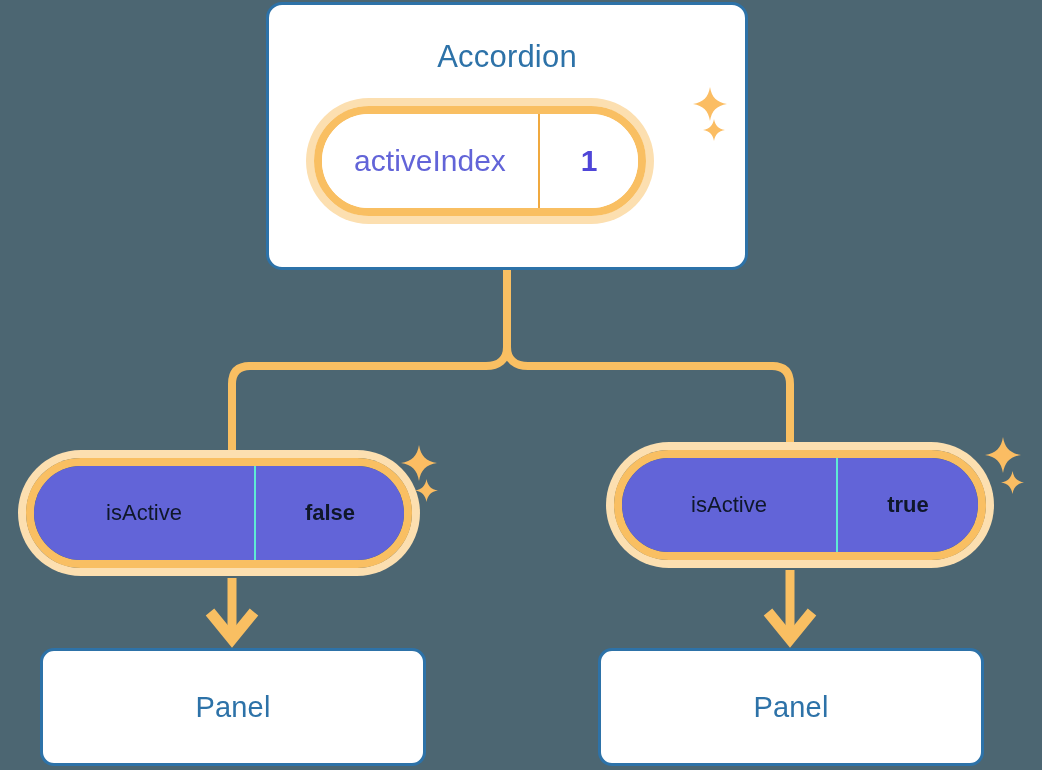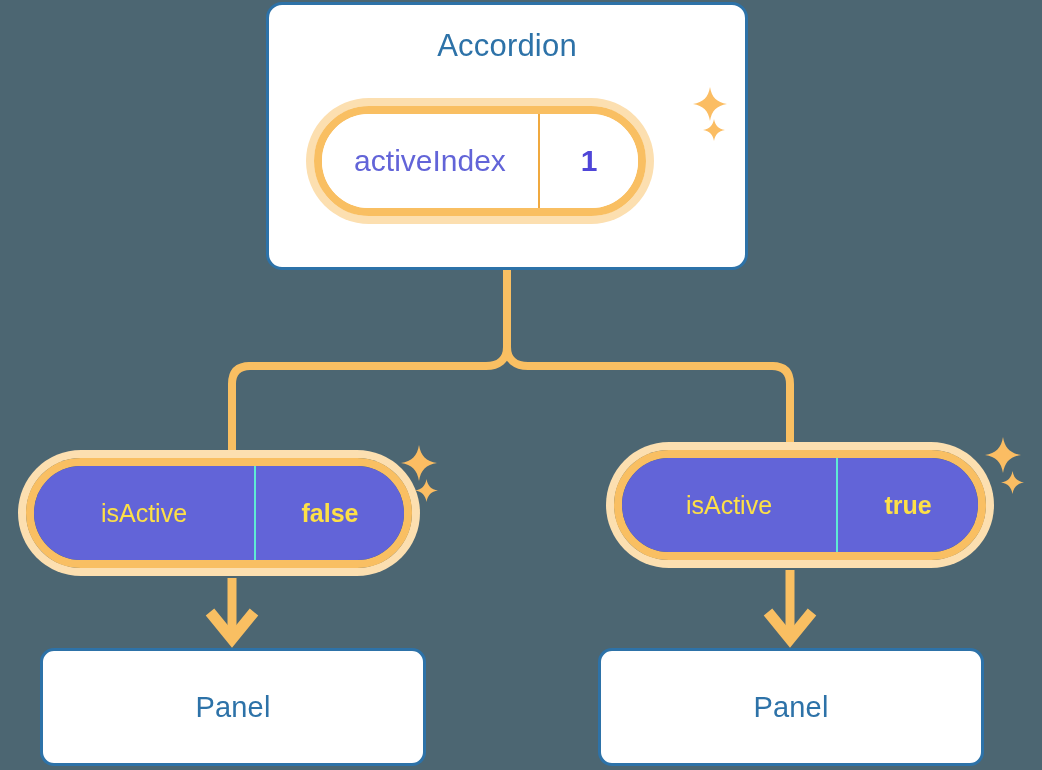--- a/index.html
+++ b/index.html
@@ -49,21 +49,21 @@
 
   
   #root-card {
     left: 266px;
     top: 2px;
     width: 482px;
     height: 268px;
     border-radius: 16px;
     flex-direction: column;
     justify-content: flex-start;
-    padding-top: 23px;
+    padding-top: 34px;
   }
 
   .panel-card {
     width: 386px;
     height: 118px;
     top: 648px;
     text-align: center;
   }
   #panel-left  { left: 40px; }
   #panel-right { left: 598px; }
@@ -119,22 +119,22 @@
     border-left: 2px solid #f0a93f;
     border-radius: 0 999px 999px 0;
   }
 
   
   .pill-purple {
     height: 110px;
   }
   .pill-purple .pill-cell {
     background: #6264d8;
-    color: #fde047;
-    font-size: 25px;
+    color: #0f172a;
+    font-size: 22px;
   }
   .pill-purple .pill-key {
     border-radius: 999px 0 0 999px;
   }
   .pill-purple .pill-val {
     border-left: 2px solid #5eead4;
     border-radius: 0 999px 999px 0;
   }
 
   #pill-left-wrap  { left: 26px;  top: 458px; }

